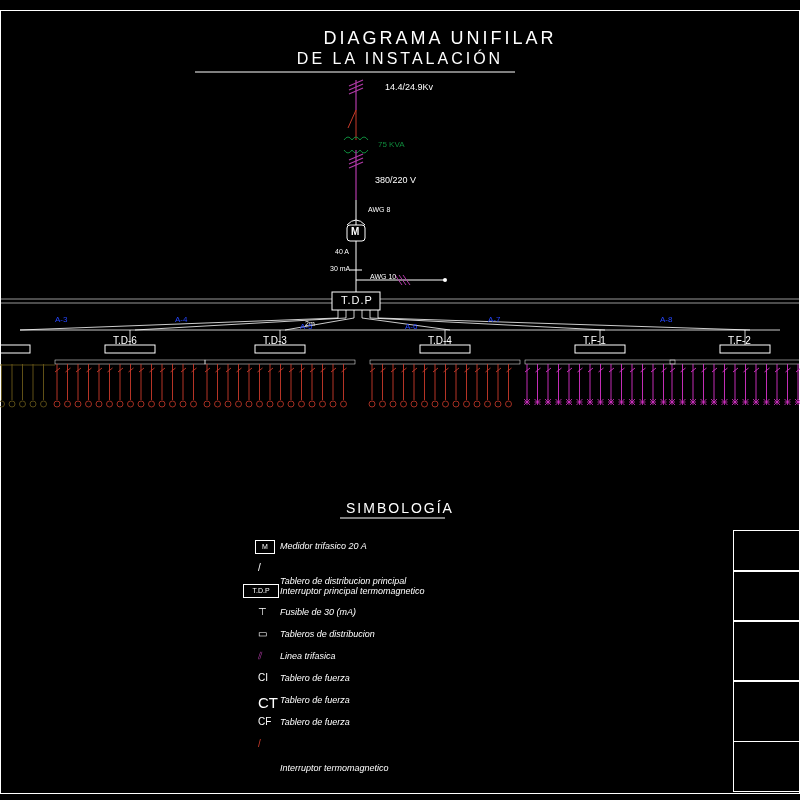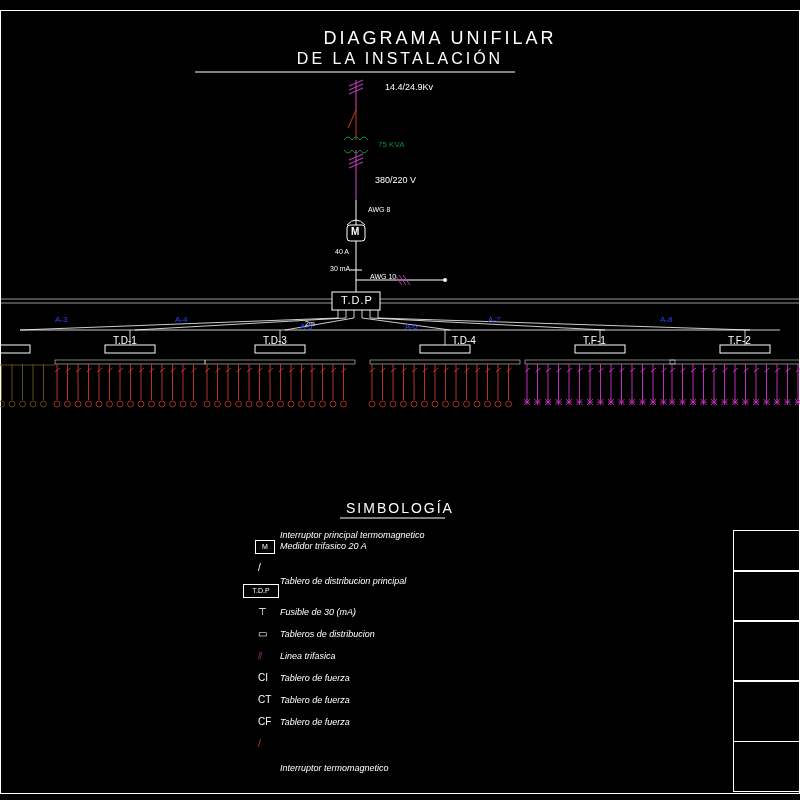--- a/index.html
+++ b/index.html
@@ -368,42 +368,42 @@
 
 <div class="sym-heading" style="top:500px;">SIMBOLOGÍA</div>
 <svg width="800" height="800">
   <line x1="340" y1="518" x2="445" y2="518" stroke="#fff"></line>
 </svg>
 
 <div id="legend-container">
     <div class="legend-icon" style="top: 540px;">M</div>
     <div class="legend" style="top: 541px;">Medidor trifasico 20 A</div>
     <div style="position: absolute; left: 258px; font-size: 10px; top: 562px;">/</div>
-    <div class="legend" style="top: 530px;">Interruptor principal termomagnetico</div>
+    <div class="legend" style="top: 586px;">Interruptor principal termomagnetico</div>
     <div class="legend-icon" style="width: 34px; left: 243px; font-size: 7px; top: 584px;">T.D.P</div>
     <div class="legend" style="top: 576px;">Tablero de  distribucion principal</div>
     <div style="position: absolute; left: 258px; font-size: 10px; top: 606px;">⊤</div>
     <div class="legend" style="top: 607px;">Fusible de 30 (mA)</div>
     <div style="position: absolute; left: 258px; font-size: 10px; top: 628px;">▭</div>
     <div class="legend" style="top: 629px;">Tableros de distribucion</div>
     <div style="position: absolute; left: 258px; font-size: 10px; color: rgb(178, 58, 168); top: 650px;">⫽</div>
     <div class="legend" style="top: 651px;">Linea trifasica</div>
     <div style="position: absolute; left: 258px; font-size: 10px; top: 672px;">CI</div>
     <div class="legend" style="top: 673px;">Tablero de fuerza</div>
-    <div style="position: absolute; left: 258px; font-size: 10px; top: 694px;">CT</div>
+    <div style="position: absolute; left: 258px; font-size: 15px; top: 694px;">CT</div>
     <div class="legend" style="top: 695px;">Tablero de fuerza</div>
     <div style="position: absolute; left: 258px; font-size: 10px; top: 716px;">CF</div>
     <div class="legend" style="top: 717px;">Tablero de fuerza</div>
     <div style="position: absolute; left: 258px; font-size: 10px; color: rgb(201, 58, 42); top: 738px;">/</div>
     <div class="legend" style="top: 763px;">Interruptor termomagnetico</div>
   </div>
 
 <div class="info-box" style="top:530px;width:65px;height:260px;"></div>
 <div class="info-box" style="top:530px;width:65px;height:40px;"></div>
 <div class="info-box" style="top:570px;width:65px;height:50px;"></div>
 <div class="info-box" style="top:620px;width:65px;height:60px;"></div>
 <div class="info-box" style="top:680px;width:65px;height:60px;"></div>
 
-<div class="panel-label" style="left: 113px; top: 335px;">T.D-1</div>
+<div class="panel-label" style="left: 113px; top: 335px;">T.D-6</div>
 <div class="panel-label" style="left: 263px; top: 335px;">T.D-3</div>
-<div class="panel-label" style="left: 452px; top: 335px;">T.D-4</div>
+<div class="panel-label" style="left: 428px; top: 335px;">T.D-4</div>
 <div class="panel-label" style="left: 583px; top: 335px;">T.F-1</div>
 <div class="panel-label" style="left: 728px; top: 335px;">T.F-2</div>
 
 </body></html>

